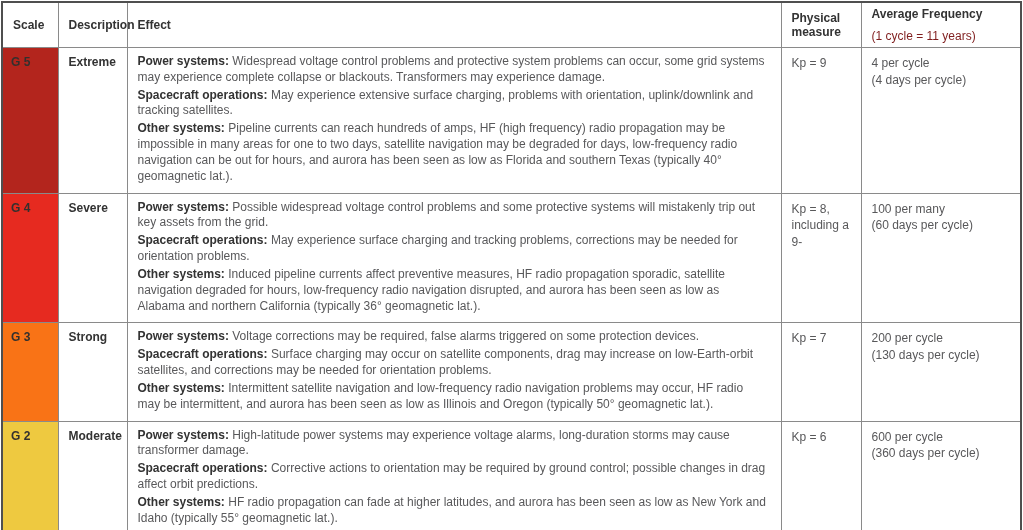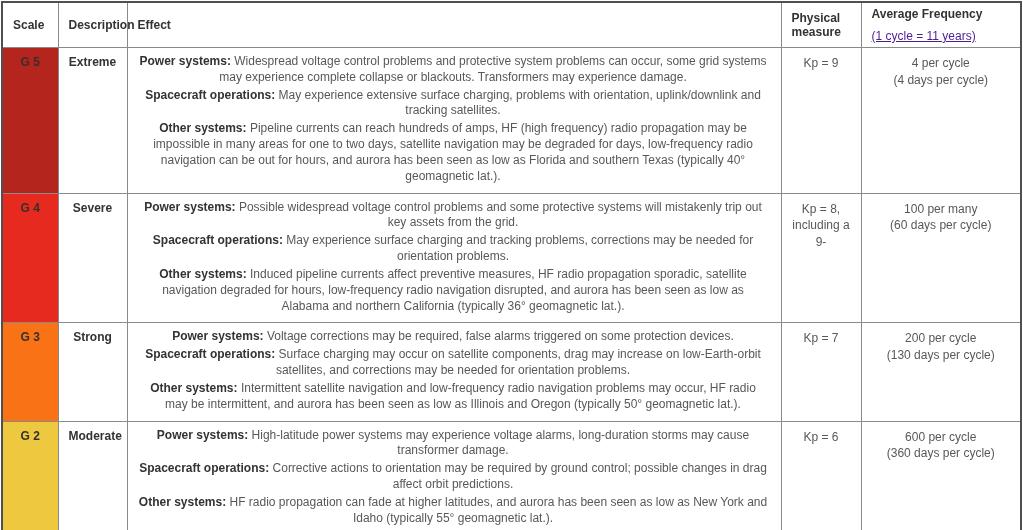--- a/index.html
+++ b/index.html
@@ -13,36 +13,34 @@
     border-collapse: collapse;
     border: 2px solid #4f4f4f;
     table-layout: fixed;
     margin: 1px;
   }
   .scale-table th, .scale-table td {
     border: 1px solid #8a8a8a;
     vertical-align: top;
     font-size: 12px;
     color: #58585a;
-    text-align: center;
   }
   .scale-table thead th {
     height: 40px;
     vertical-align: middle;
     text-align: left;
     padding: 2px 10px;
     font-weight: bold;
     color: #333;
     background: #ffffff;
   }
   .hdr-sub {
     font-weight: normal;
-    color: #4c1d95;
+    color: #7f1d1d;
     margin-top: 8px;
-    text-decoration: underline;
   }
   td.scale-cell {
     padding: 7px 8px;
     font-weight: bold;
     color: #33302e;
   }
   td.desc-cell {
     padding: 7px 10px;
     font-weight: bold;
     color: #333;

